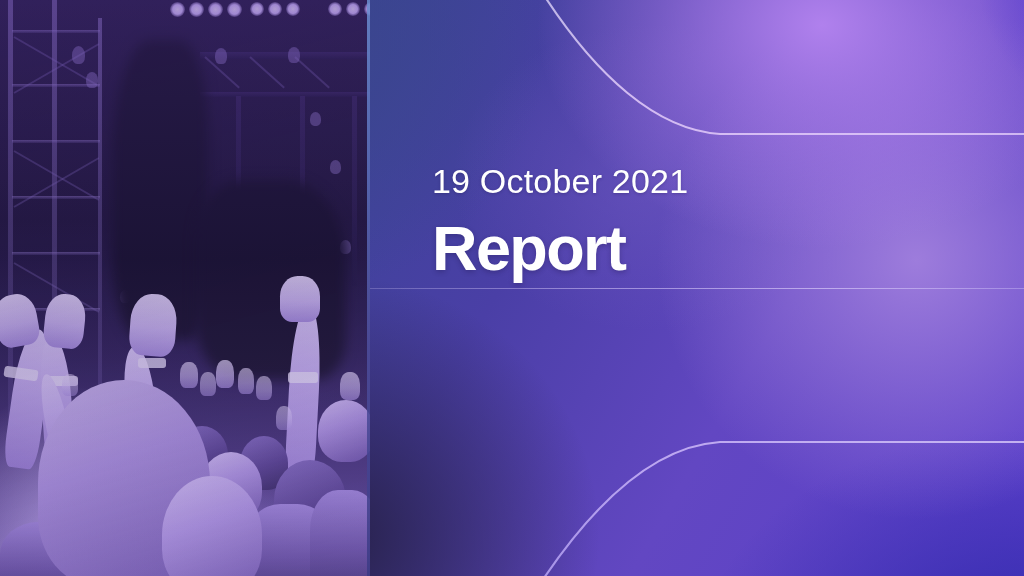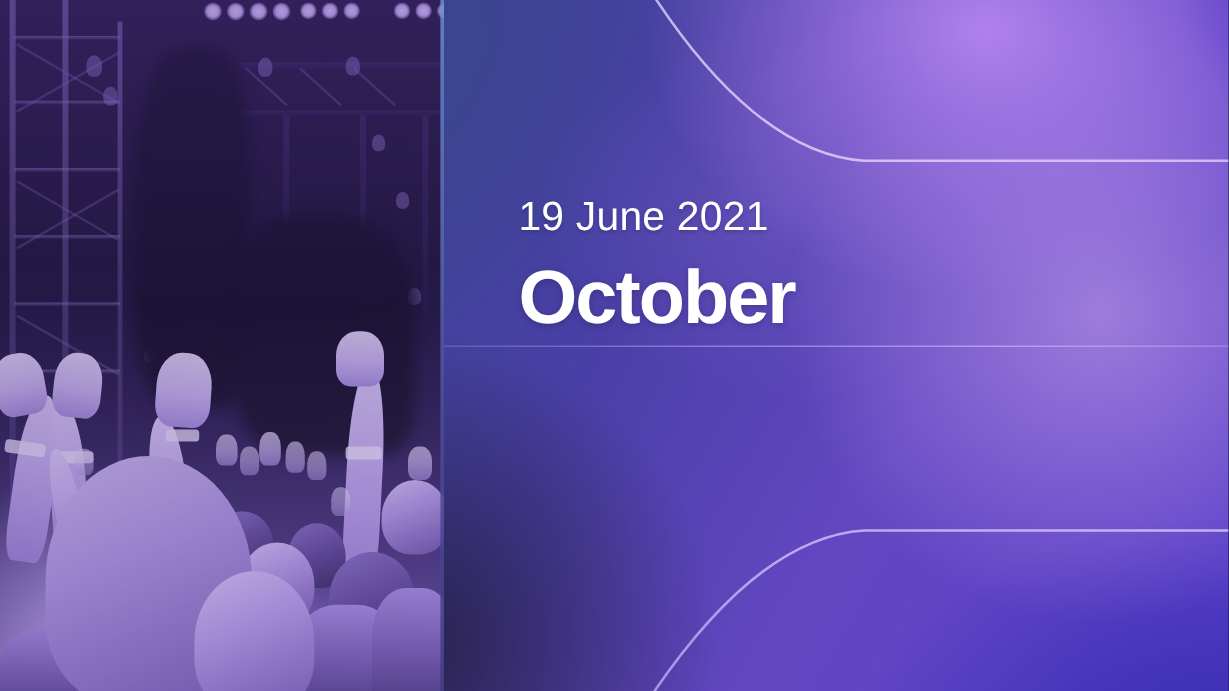--- a/index.html
+++ b/index.html
@@ -311,19 +311,19 @@
         </linearGradient>
       </defs>
       <path d="M 168 -14 C 226 78, 288 130, 350 134 L 654 134" stroke="url(#lineTop)" stroke-width="2.1" fill="none"></path>
       <path d="M 166 590 C 226 498, 288 446, 350 442 L 654 442" stroke="url(#lineBot)" stroke-width="2.1" fill="none"></path>
     </svg>
 
     <div class="mid-rule"></div>
   </div>
 
   <div class="copy">
-    <div class="date">19 June 2021</div>
+    <div class="date">19 October 2021</div>
     <div class="title">
-      <div>October</div>
+      <div>Report</div>
     </div>
   </div>
 
 </div>
 
 </body></html>

